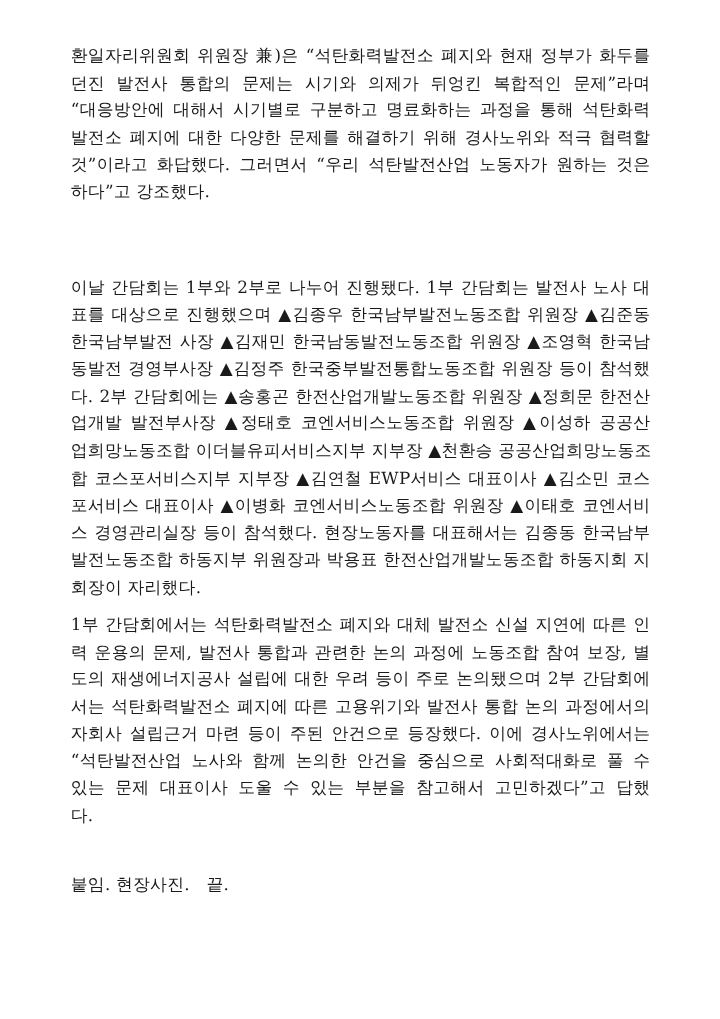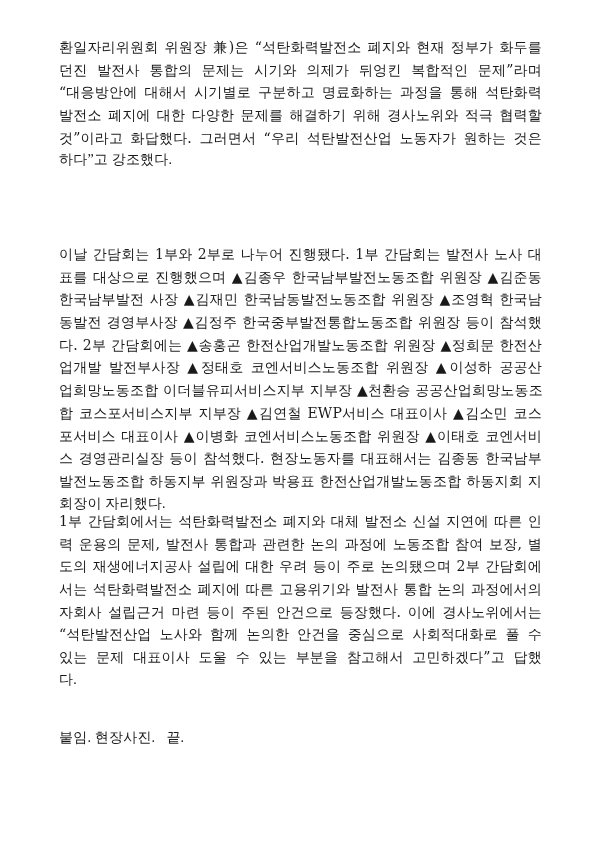--- a/index.html
+++ b/index.html
@@ -32,24 +32,23 @@
       line-height: 22.7px;
       font-size: 14px;
       white-space: nowrap;
       text-align: justify;
       text-align-last: justify;
       letter-spacing: 0.2px;
     }
     .line.last {
       text-align: center;
       text-align-last: left;
-      font-family: Liberation Serif, serif;
     }
     #p1 { top: 36px; }
-    #p2 { top: 229px; margin-top: 14px; }
+    #p2 { top: 229px; }
     #p3 { top: 510px; }
     #closing { top: 727px; }
   </style>
 </head>
 <body>
 
 <div class="page">
 
   <div class="para" id="p1">
     <span class="line">환일자리위원회 위원장 兼)은 “석탄화력발전소 폐지와 현재 정부가 화두를</span>

